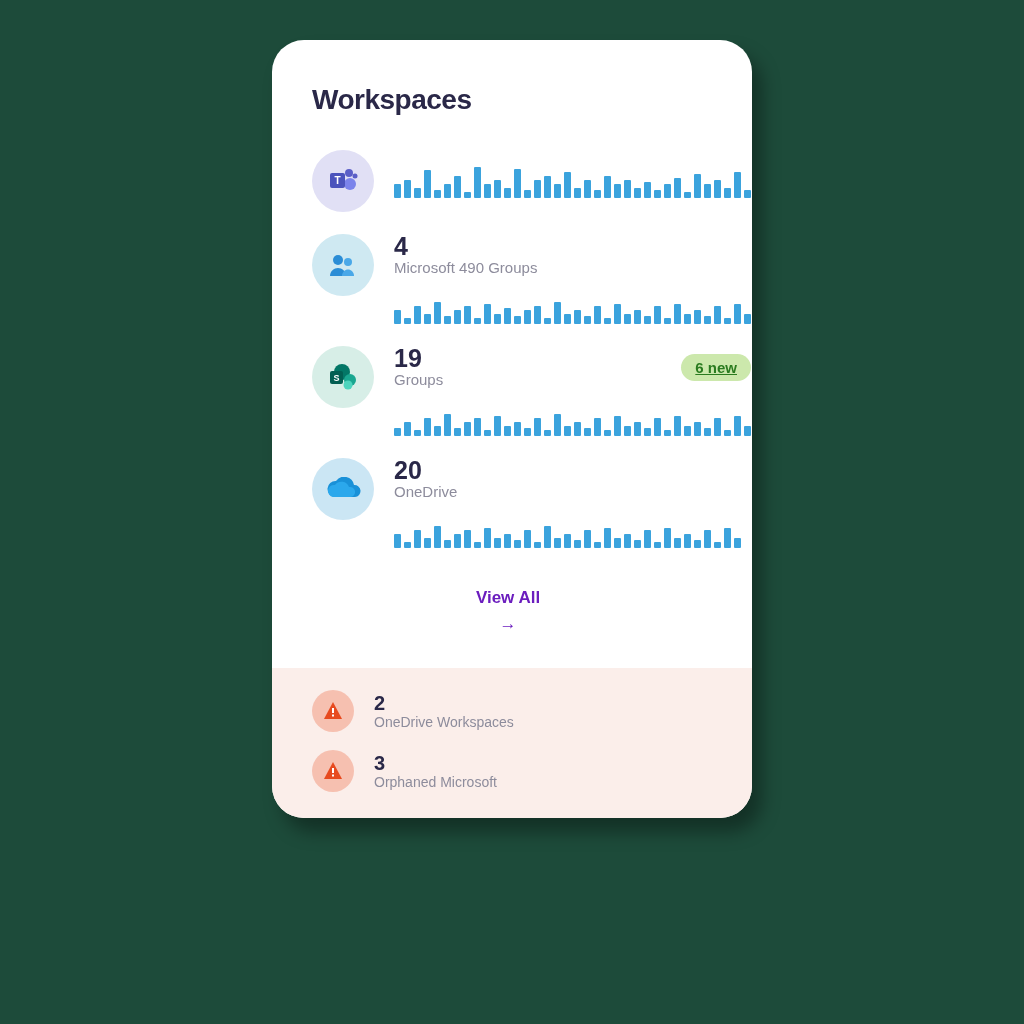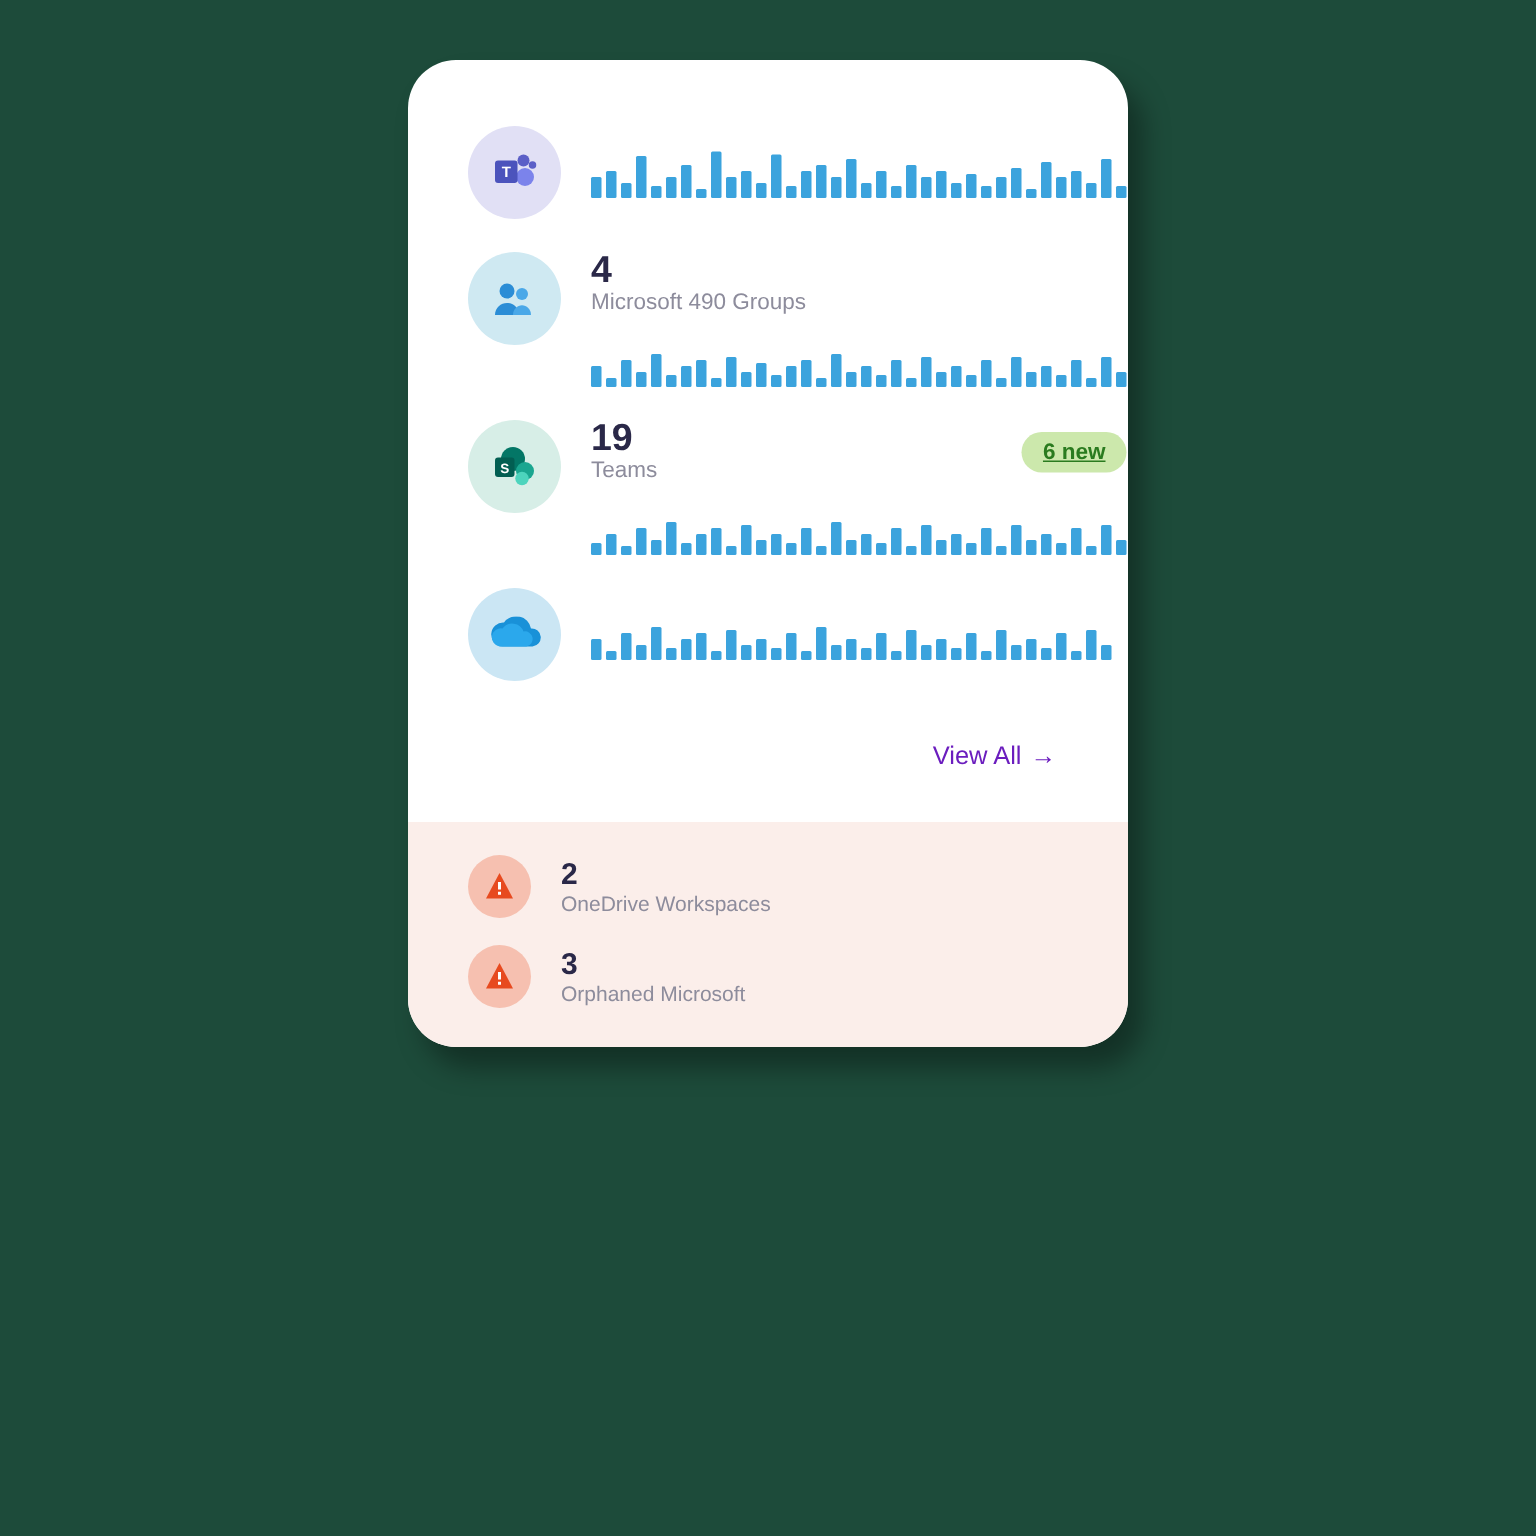--- a/index.html
+++ b/index.html
@@ -32,38 +32,39 @@
   .badge {
     background: #cce8ac; color: #2a7b1f;
     font-size: 15px; font-weight: 700;
     padding: 5px 14px; border-radius: 16px;
     text-decoration: underline;
   }
   .spark { display: flex; align-items: flex-end; gap: 3px; height: 34px; margin-top: 14px; }
   .spark div { width: 7px; background: #3ba3dd; border-radius: 1px; }
   .view-all {
     display: flex; justify-content: flex-end; align-items: center; gap: 6px;
-    color: #6b1dbe; font-weight: 400; font-size: 17px;
-    padding: 18px 8px 26px 0; cursor: pointer;
+    color: #6b1dbe; font-weight: 700; font-size: 17px;
+    padding: 18px 8px 26px 0; cursor: pointer; flex-direction: column;
   }
   .alerts { background: #fbeeea; padding: 22px 40px 8px 40px; }
   .alert-row { display: flex; gap: 20px; align-items: center; margin-bottom: 18px; }
   .alert-icon {
     width: 42px; height: 42px; border-radius: 50%;
     background: #f6c0b0; display:flex; align-items:center; justify-content:center;
     flex-shrink:0;
   }
   .alert-count { font-size: 20px; font-weight: 800; color: #2a2848; line-height:1;}
   .alert-label { font-size: 14px; color: #8d8c9c; margin-top:1px;}
 </style>
 </head>
 <body>
 
 <div class="card">
   <div class="card-inner">
+    <h1 class="title">Workspaces</h1>
     <div id="ws-list">
         <div class="ws-item">
           <div class="ws-icon" style="background: rgb(225, 224, 245);">
             <svg width="34" height="34" viewBox="0 0 34 34">
               <circle cx="23" cy="9" r="4" fill="#5b5fc7"></circle>
               <circle cx="29" cy="12" r="2.5" fill="#5b5fc7"></circle>
               <rect x="18" y="14" width="12" height="12" rx="6" fill="#7b83eb"></rect>
               <rect x="4" y="9" width="15" height="15" rx="2" fill="#4b53bc"></rect>
               <text x="11.5" y="20" text-anchor="middle" fill="#fff" font-size="10" font-weight="700" font-family="sans-serif">T</text>
             </svg>
@@ -172,21 +173,21 @@
               <circle cx="24" cy="20" r="6" fill="#1aa690"></circle>
               <circle cx="22" cy="25" r="4.5" fill="#4dd4bd"></circle>
               <rect x="4" y="11" width="13" height="13" rx="2" fill="#025e52"></rect>
               <text x="10.5" y="21" text-anchor="middle" fill="#fff" font-size="9" font-weight="700" font-family="sans-serif">S</text>
             </svg>
           </div>
           <div class="ws-body">
             <div class="ws-head">
               <div>
                 <div class="ws-count">19</div>
-                <div class="ws-label">Teams</div>
+                <div class="ws-label">Groups</div>
               </div>
               <div class="badge">6 new</div>
             </div>
             <div class="spark">
               <div style="height: 8px;"></div>
               <div style="height: 14px;"></div>
               <div style="height: 6px;"></div>
               <div style="height: 18px;"></div>
               <div style="height: 10px;"></div>
               <div style="height: 22px;"></div>
@@ -224,20 +225,26 @@
           </div>
         </div>
         <div class="ws-item">
           <div class="ws-icon" style="background: rgb(203, 230, 244);">
             <svg width="36" height="24" viewBox="0 0 36 24">
               <path d="M10 20a8 8 0 0 1 1-16 10 10 0 0 1 18 4 6 6 0 0 1 1 12z" fill="#1991d8"></path>
               <path d="M8 20a6 6 0 0 1 2-12 8 8 0 0 1 14 2 5 5 0 0 1 2 10z" fill="#2ba8ec"></path>
             </svg>
           </div>
           <div class="ws-body">
+            <div class="ws-head">
+              <div>
+                <div class="ws-count">20</div>
+                <div class="ws-label">OneDrive</div>
+              </div>
+            </div>
             <div class="spark">
               <div style="height: 14px;"></div>
               <div style="height: 6px;"></div>
               <div style="height: 18px;"></div>
               <div style="height: 10px;"></div>
               <div style="height: 22px;"></div>
               <div style="height: 8px;"></div>
               <div style="height: 14px;"></div>
               <div style="height: 18px;"></div>
               <div style="height: 6px;"></div>

